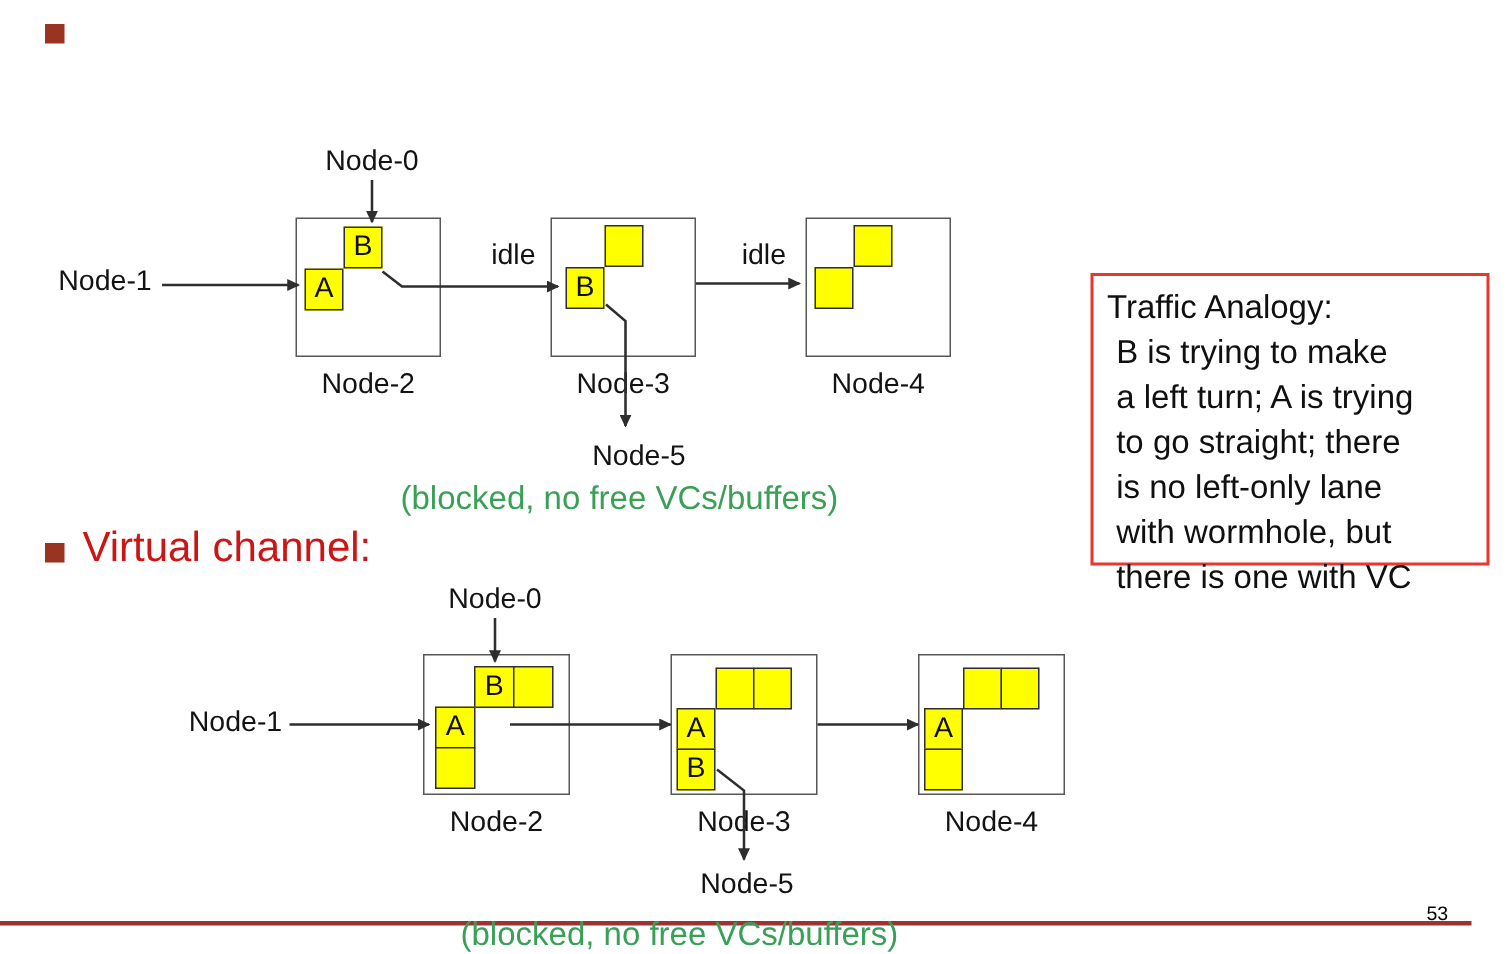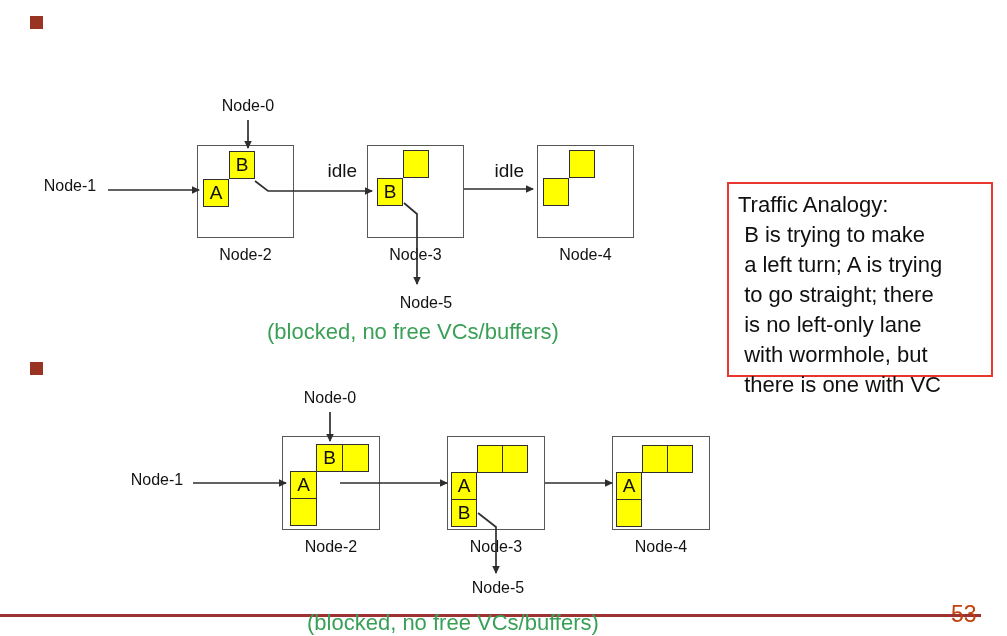--- a/index.html
+++ b/index.html
@@ -22,33 +22,33 @@
   .wh .nodebox{width:97px;height:93px;top:145px;}
   .vc .nodebox{width:98px;height:94px;top:436px;}
   
   .flit{
     position:absolute;width:26px;height:28px;background:var(--flit-yellow,#ffff00);
     border:1.6px solid #2f2f2f;box-sizing:border-box;
     display:flex;align-items:center;justify-content:center;
     font-size:19px;color:#101010;
   }
   
-  .nlabel{position:absolute;font-size:16px;color:#131313;text-align:center;white-space:nowrap;}
+  .nlabel{position:absolute;font-size:19px;color:#131313;text-align:center;white-space:nowrap;}
   .idle{position:absolute;font-size:19px;color:#131313;width:60px;text-align:right;}
   .blocked{position:absolute;font-size:22px;color:var(--blocked-green,#3aa057);white-space:nowrap;}
   
   .analogy{
     position:absolute;left:727px;top:182px;width:266px;height:195px;
     border:2px solid var(--analogy-red,#e8372f);box-sizing:border-box;
     padding:6px 4px 0 9px;font-size:22px;line-height:30px;color:#101010;
     white-space:pre-wrap;
   }
   
   .footline{position:absolute;left:0;top:614px;width:981px;height:3px;background:var(--footer-red,#9e3230);}
-  .pagenum{position:absolute;left:951px;top:601px;font-size:23px;color:#c2410c;}
+  .pagenum{position:absolute;left:951px;top:601px;font-size:13px;color:#000000;}
   
   svg.overlay{position:absolute;left:0;top:0;pointer-events:none;}
   svg.overlay path{stroke:var(--line-gray,#2e2e2e);stroke-width:1.7;fill:none;}
 </style>
 </head>
 <body>
 
 <div class="slide">
 
   <div class="bullet" style="left:30px;top:16px;"></div>
@@ -90,20 +90,21 @@
 
   <div class="analogy"><span>Traffic Analogy:
  B is trying to make
  a left turn; A is trying
  to go straight; there
  is no left-only lane
  with wormhole, but
  there is one with VC</span></div>
 
   <div class="bullet" style="left:30px;top:362px;"></div>
+  <div class="title" style="left:55px;top:349px;">Virtual channel:</div>
 
   <div class="footline"></div>
 
   <div class="vc">
     <div class="nlabel" style="left:287px;top:389px;width:86px;">Node-0</div>
     <div class="nlabel" style="left:117px;top:471px;width:80px;">Node-1</div>
 
     <div class="nodebox" style="left:282px;"></div>
     <div class="nodebox" style="left:447px;"></div>
     <div class="nodebox" style="left:612px;"></div>

